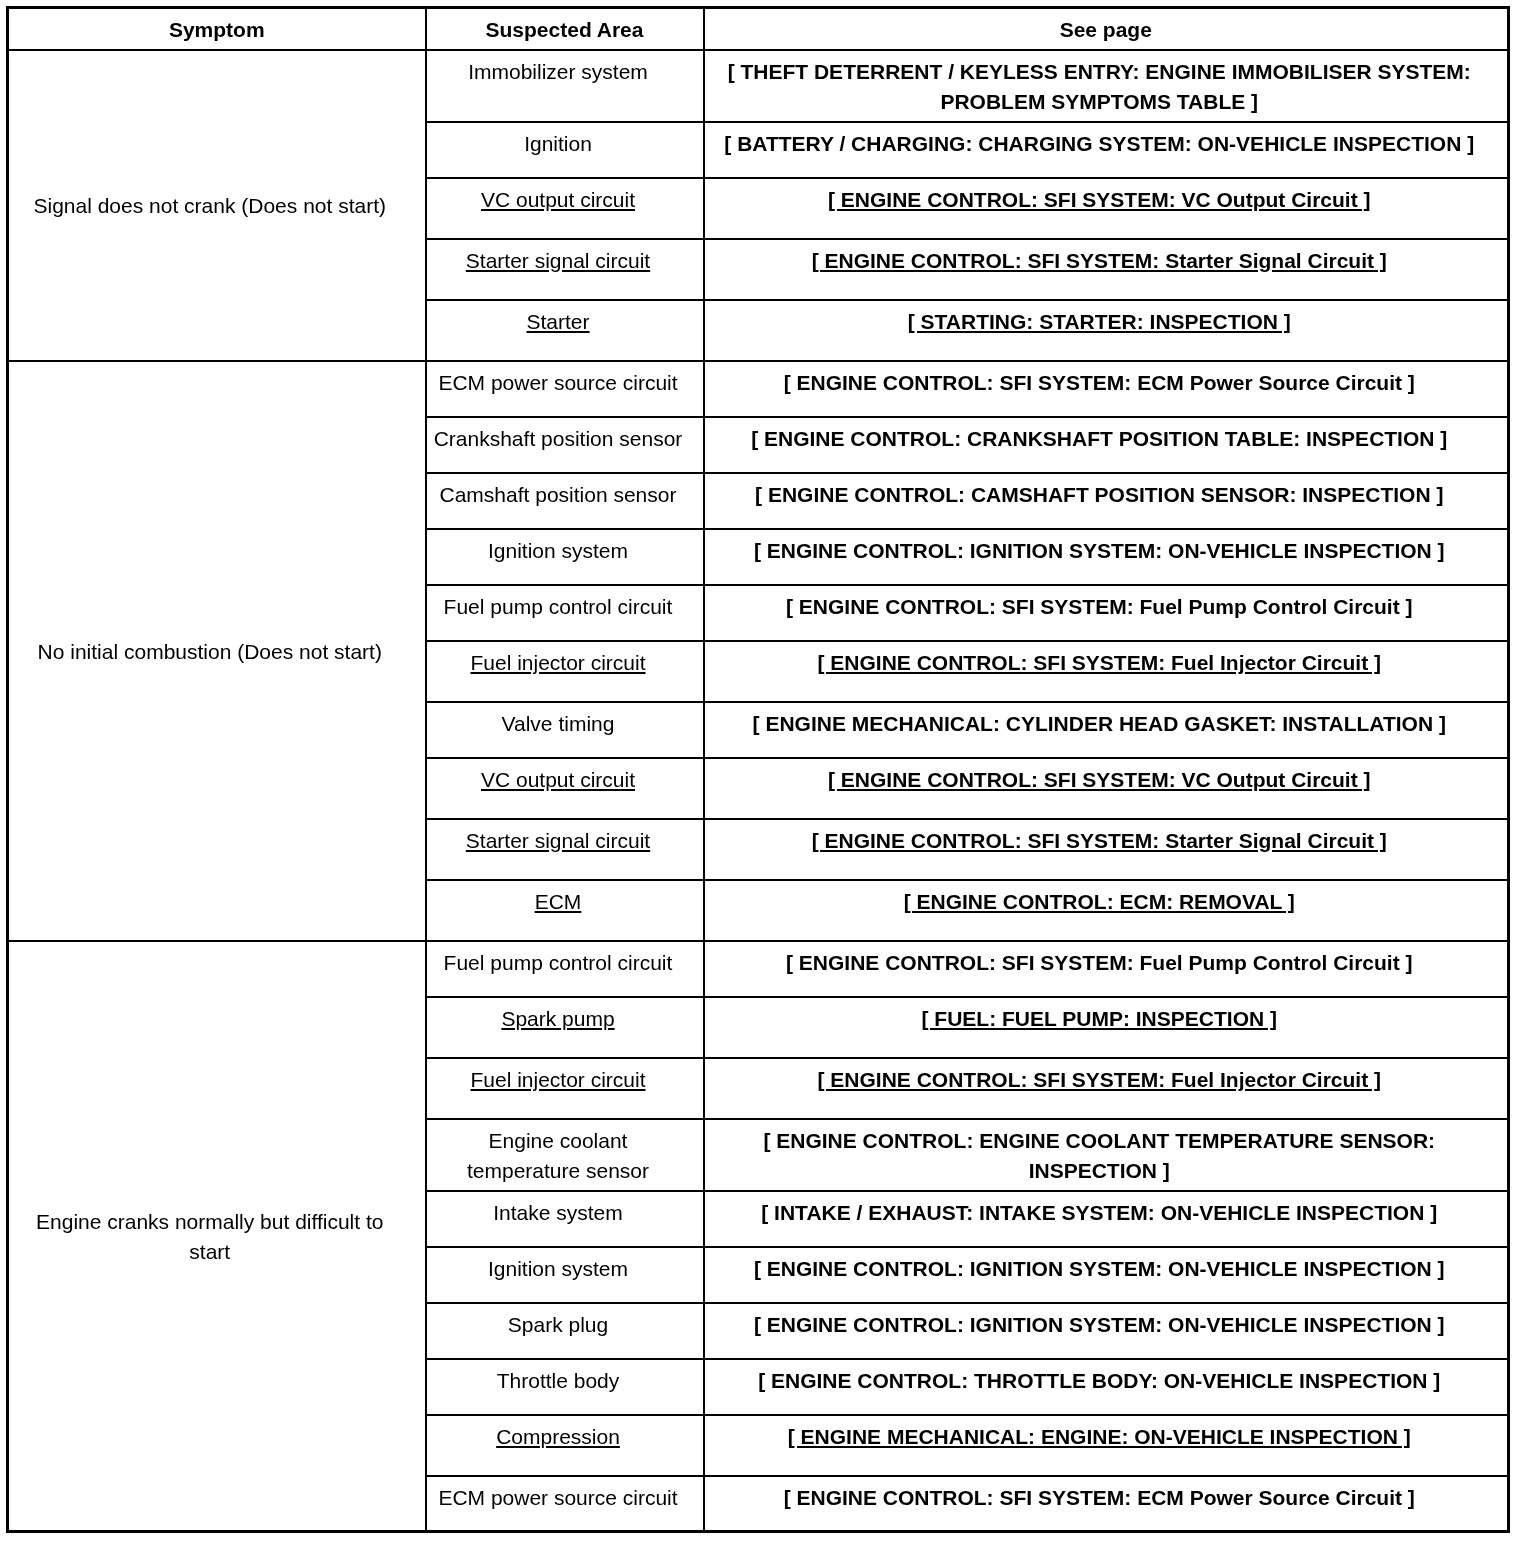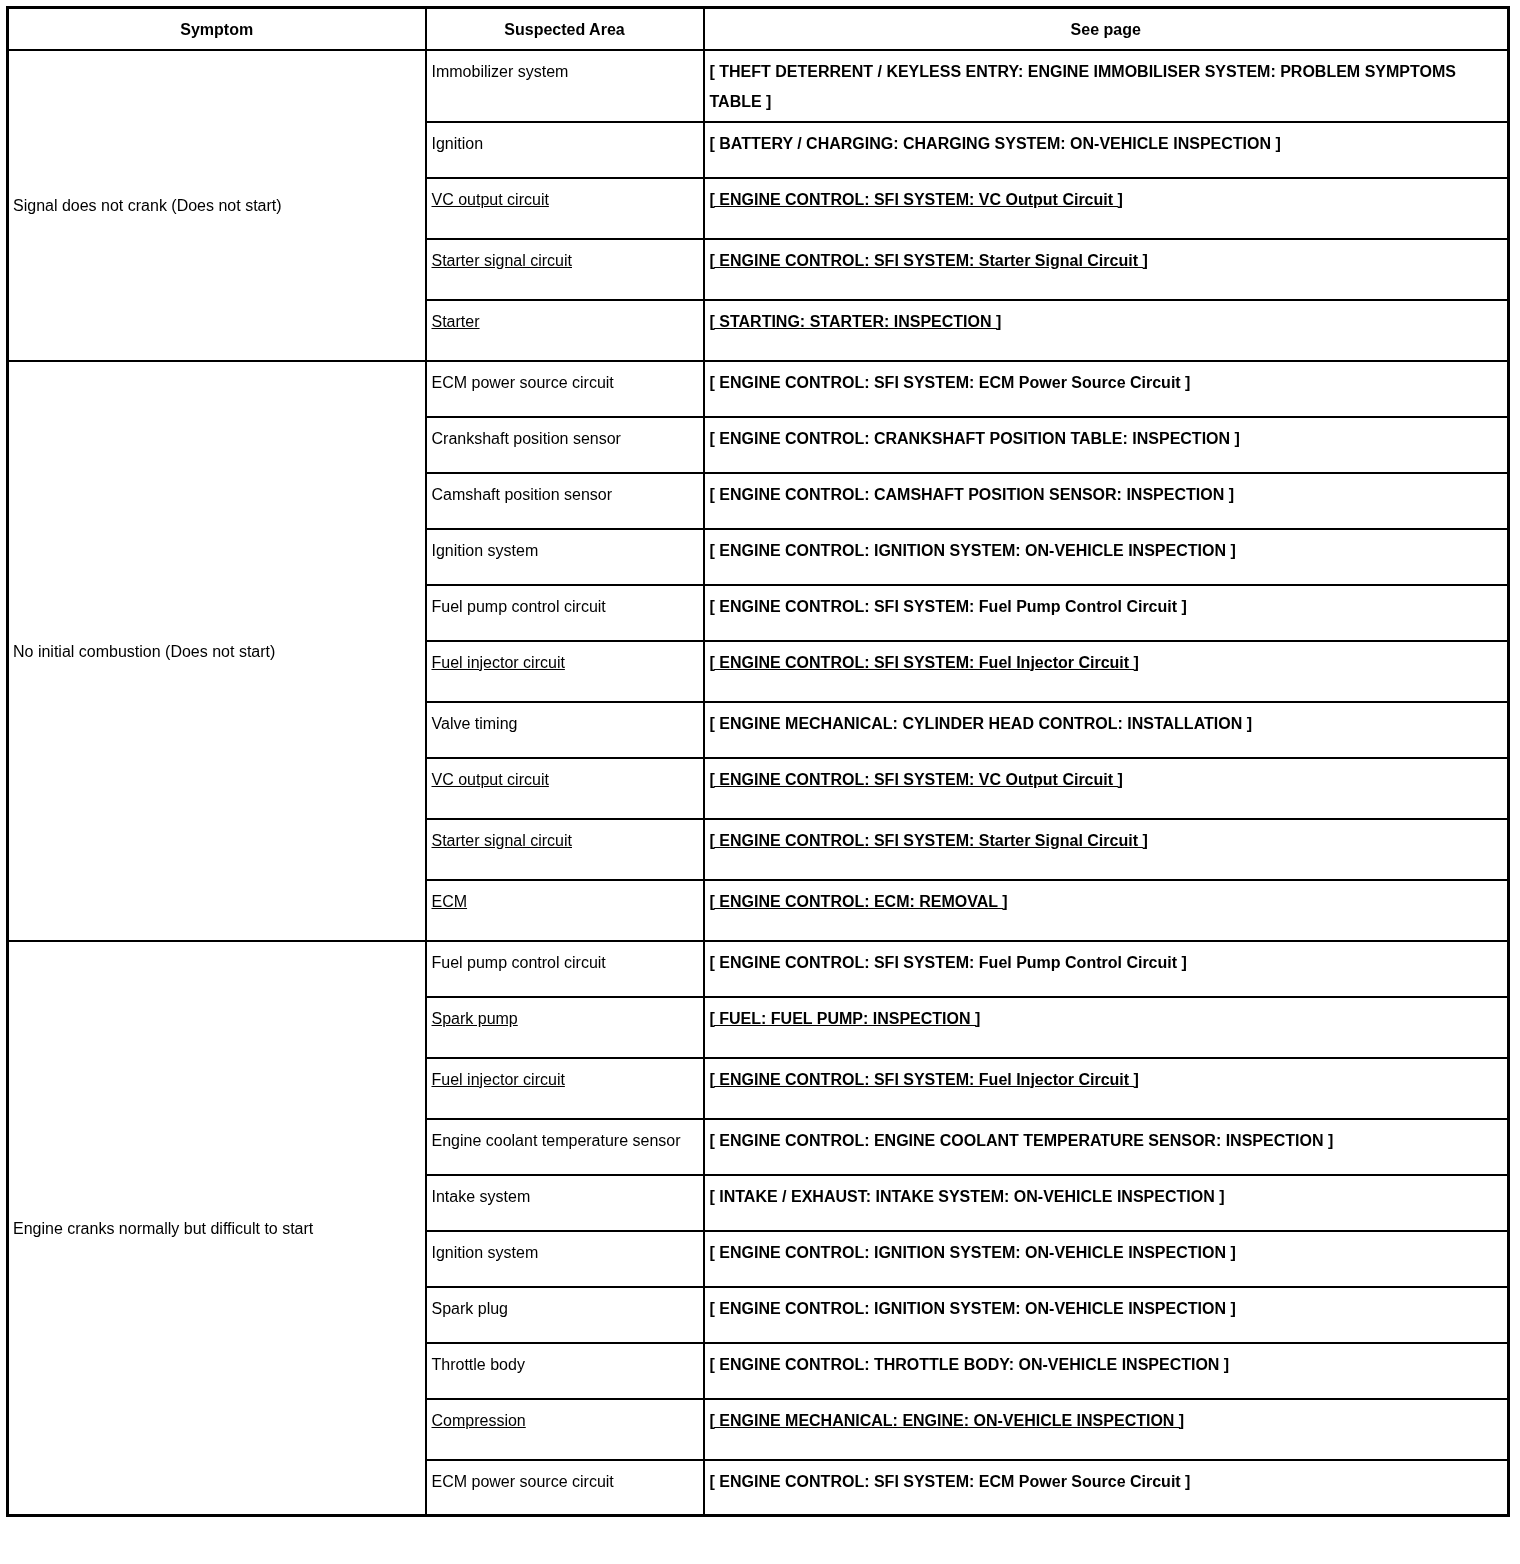--- a/index.html
+++ b/index.html
@@ -3,30 +3,30 @@
 <meta charset="utf-8">
 <style>
   html, body { margin: 0; padding: 0; background: #ffffff; }
   body { width: 1520px; height: 1564px; position: relative; overflow: hidden; }
   table.sym {
     position: absolute; left: 6px; top: 6px;
     width: 1501px;
     border-collapse: collapse;
     border: 3px solid #000;
     font-family: "Liberation Sans", sans-serif;
-    font-size: 16px;
+    font-size: 21px;
     line-height: 30px;
     color: #000;
     table-layout: fixed;
   }
   table.sym th, table.sym td {
     border: 2px solid #000;
     padding: 6px 18px 4px 5px;
     vertical-align: top;
-    text-align: left;
+    text-align: center;
     box-sizing: border-box;
   }
   table.sym th {
     font-weight: bold; text-align: center; height: 42px;
     padding: 5px 5px 3px 5px; vertical-align: middle;
   }
   table.sym td.symptom { vertical-align: middle; padding-left: 4px; }
   table.sym td.ref { font-weight: bold; }
   col.c1 { width: 418px; }
   col.c2 { width: 278px; }
@@ -92,21 +92,21 @@
       <tr class="h2">
         <td>Fuel pump control circuit</td>
         <td class="ref">[ ENGINE CONTROL: SFI SYSTEM: Fuel Pump Control Circuit ]</td>
       </tr>
       <tr class="h1">
         <td>Fuel injector circuit</td>
         <td class="ref">[ ENGINE CONTROL: SFI SYSTEM: Fuel Injector Circuit ]</td>
       </tr>
       <tr class="h2">
         <td>Valve timing</td>
-        <td class="ref">[ ENGINE MECHANICAL: CYLINDER HEAD CONTROL: INSTALLATION ]</td>
+        <td class="ref">[ ENGINE MECHANICAL: CYLINDER HEAD GASKET: INSTALLATION ]</td>
       </tr>
       <tr class="h1">
         <td>VC output circuit</td>
         <td class="ref">[ ENGINE CONTROL: SFI SYSTEM: VC Output Circuit ]</td>
       </tr>
       <tr class="h1">
         <td>Starter signal circuit</td>
         <td class="ref">[ ENGINE CONTROL: SFI SYSTEM: Starter Signal Circuit ]</td>
       </tr>
       <tr class="h1">

